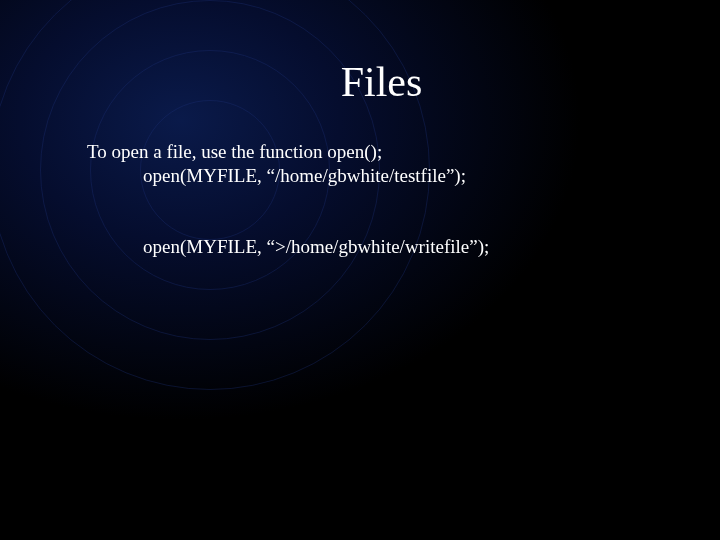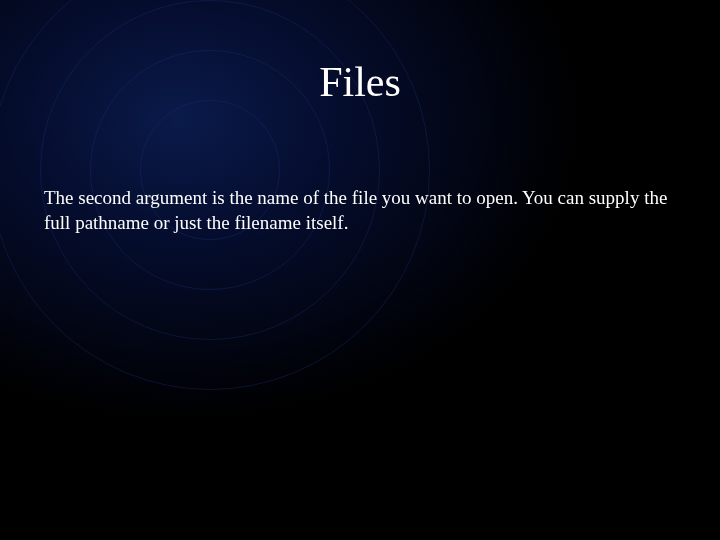--- a/index.html
+++ b/index.html
@@ -25,20 +25,21 @@
     border: 1px solid rgba(30, 50, 120, 0.35);
     border-radius: 50%;
   }
   .r1 { width: 140px; height: 140px; top: 180px; left: 180px; }
   .r2 { width: 240px; height: 240px; top: 130px; left: 130px; }
   .r3 { width: 340px; height: 340px; top: 80px; left: 80px; }
   .r4 { width: 440px; height: 440px; top: 30px; left: 30px; }
   .content {
     position: relative;
     padding: 58px 44px 0 44px;
+    margin-left: 43px;
   }
   .title {
     text-align: center;
     font-size: 42px;
     font-weight: normal;
     margin-bottom: 34px;
   }
   .para {
     font-size: 19px;
     line-height: 1.28;
@@ -56,22 +57,23 @@
   <div class="ring r1"></div>
   <div class="ring r2"></div>
   <div class="ring r3"></div>
   <div class="ring r4"></div>
 </div>
 
 <div class="content">
   <h1 class="title">Files</h1>
 
   <div class="para">
-    <br>
+    <span>To open a file, use the function open();</span><br>
+    <span class="indent">open(MYFILE, “/home/gbwhite/testfile”);</span>
   </div>
 
-  <div class="para">The second argument is the name of the file you want to open. You can supply the full pathname or just the filename itself.</div>
 
   <div class="para">
     <br>
+    <span class="indent">open(MYFILE, “&gt;/home/gbwhite/writefile”);</span>
   </div>
 
 </div>
 
 </body></html>

